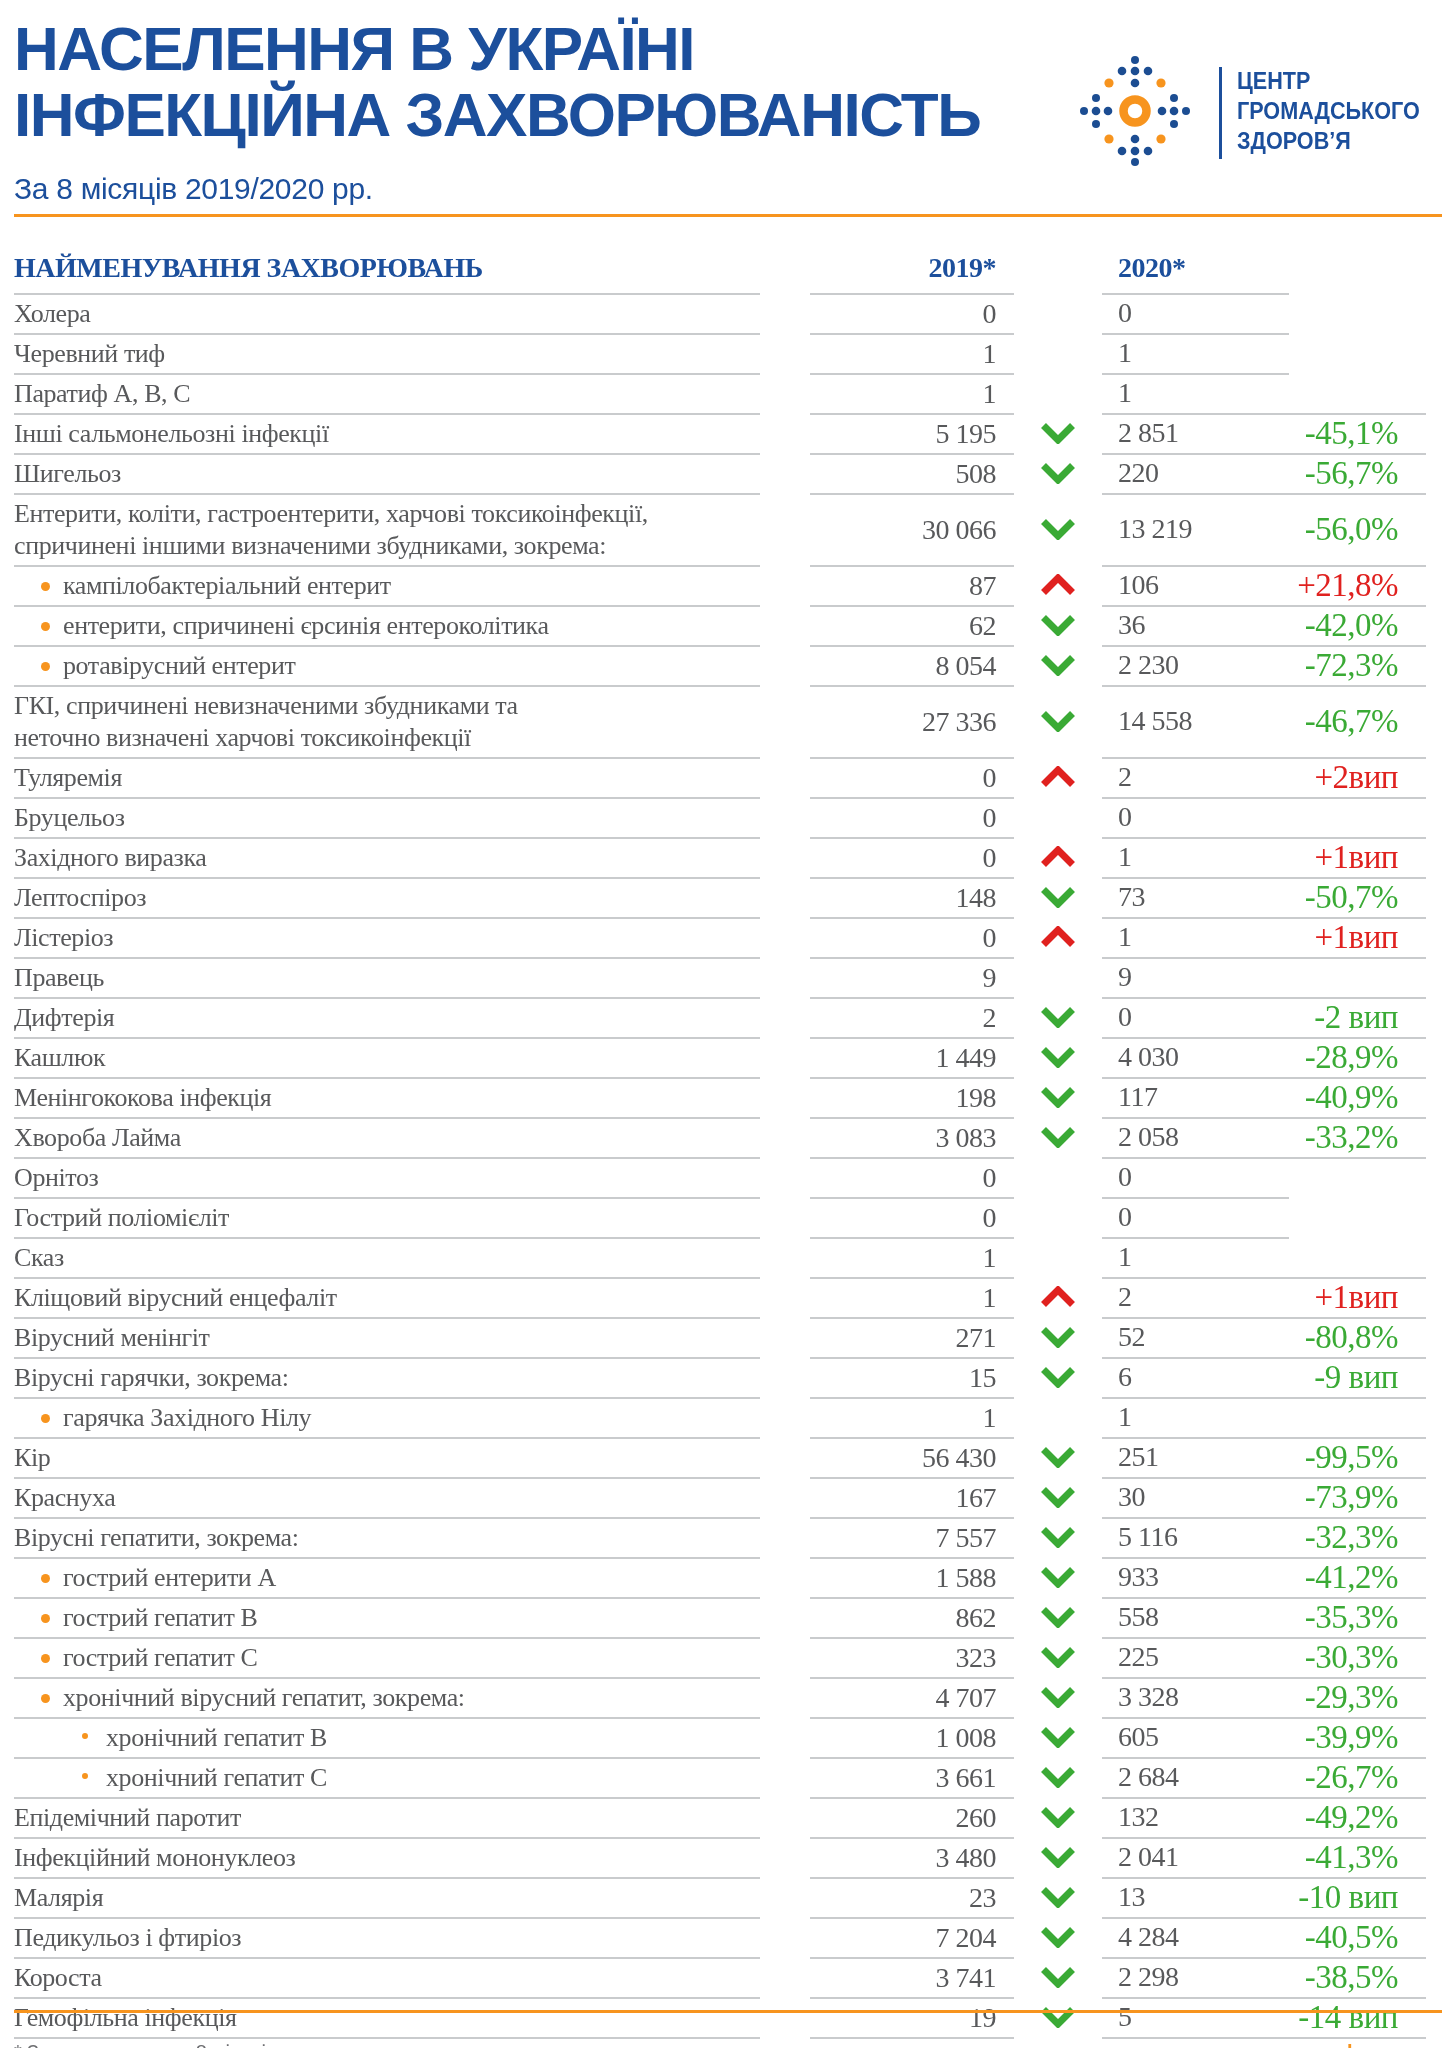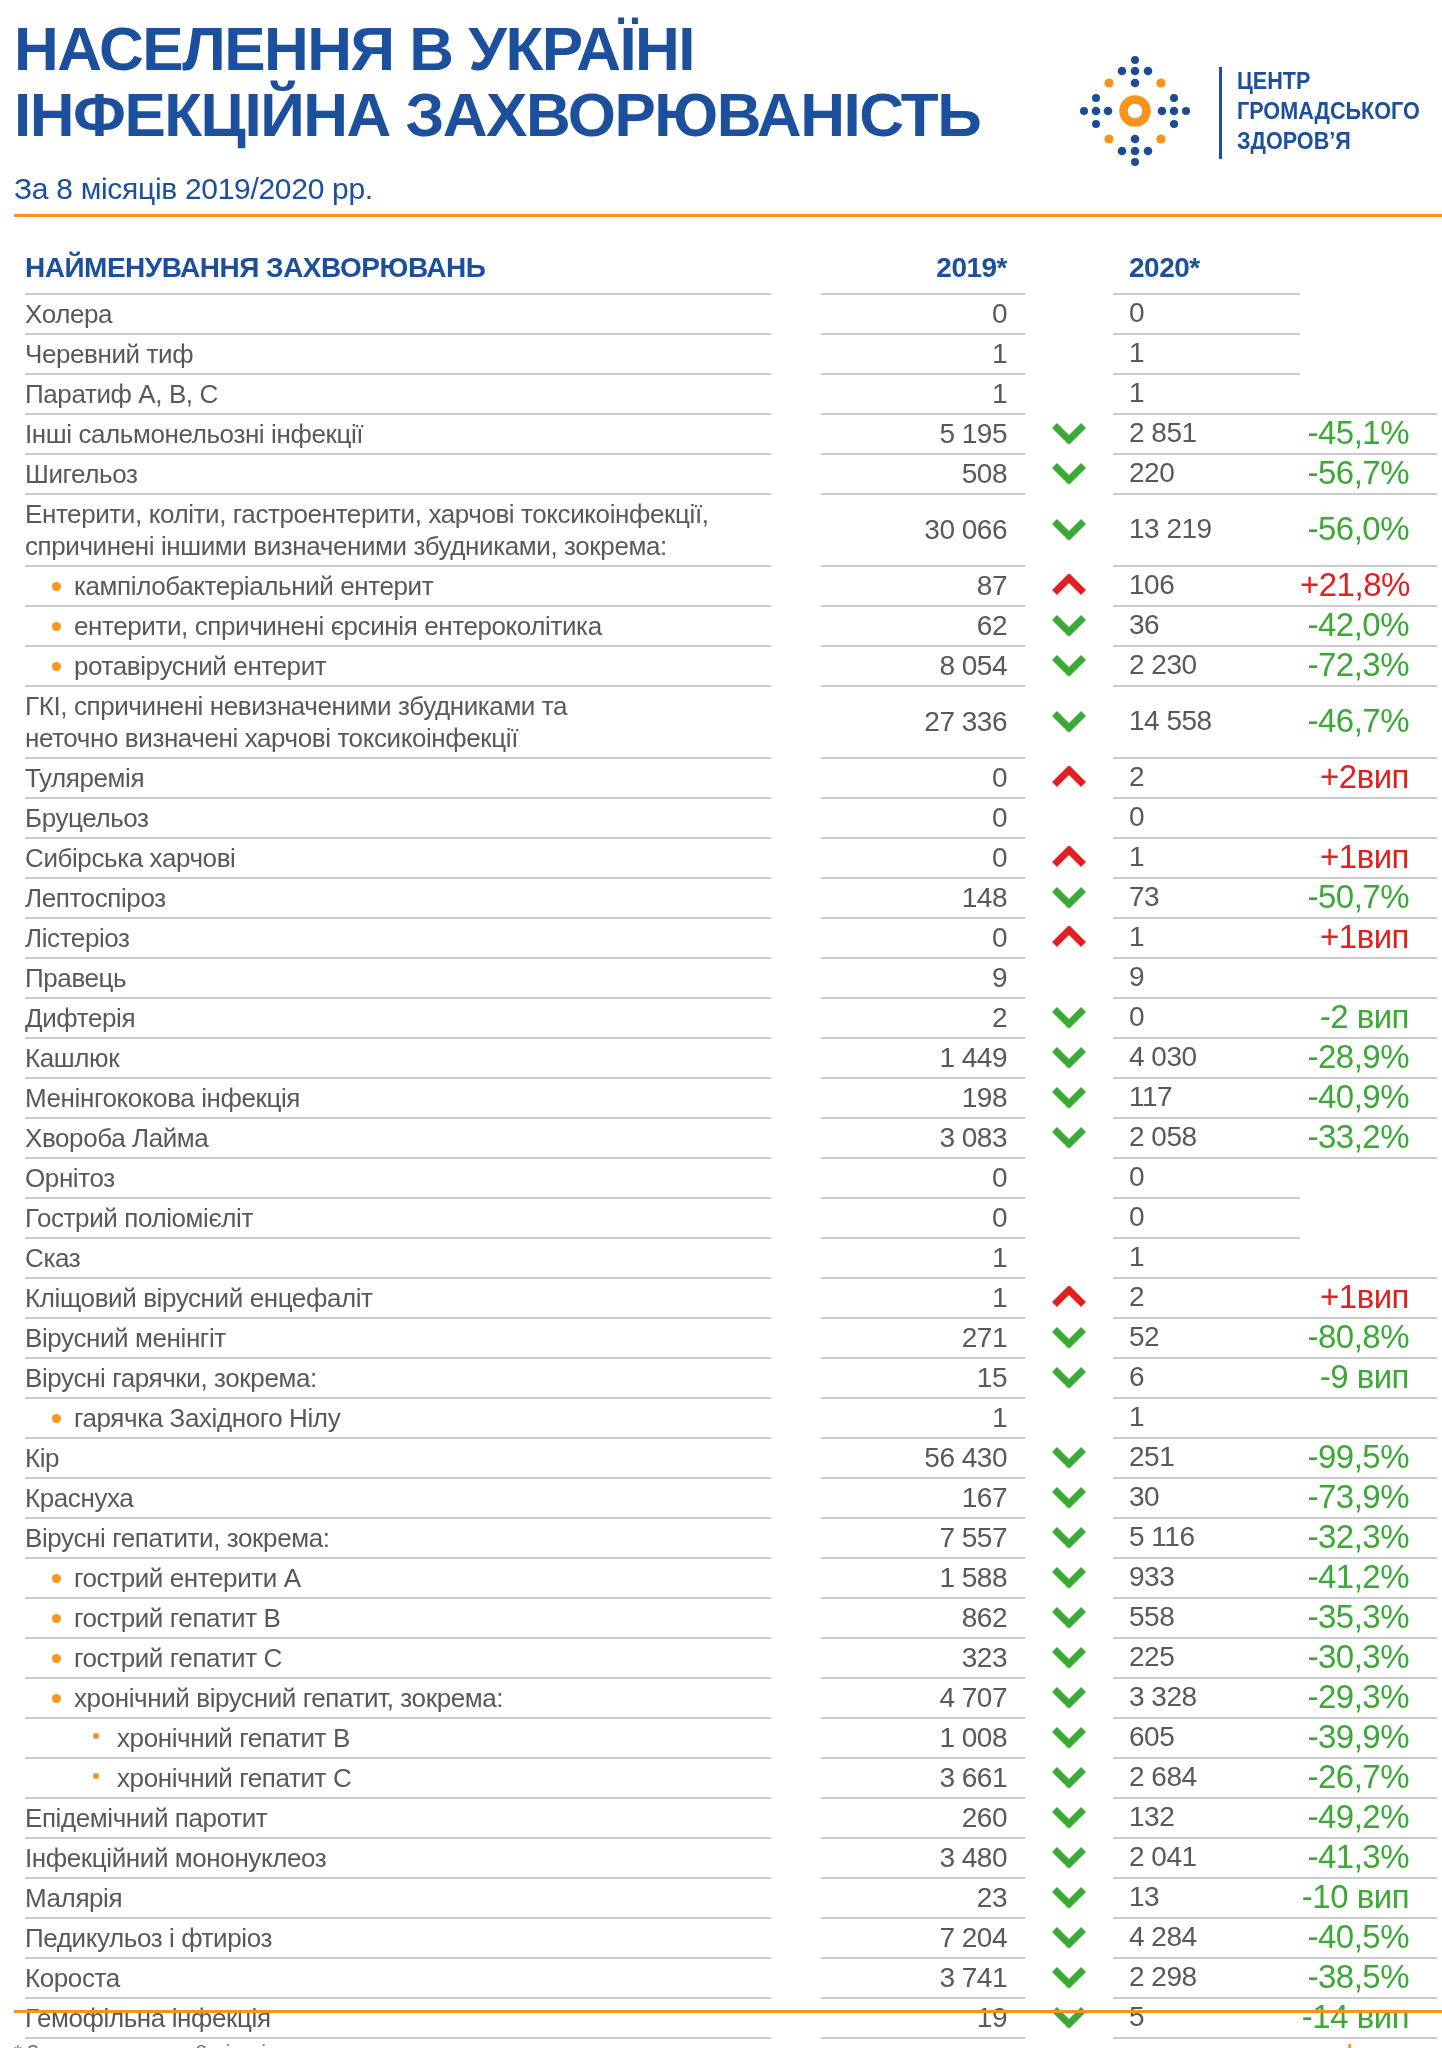--- a/index.html
+++ b/index.html
@@ -30,21 +30,21 @@
   
   .logo{position:absolute;top:26px;left:1064px;width:372px;height:160px;}
   .logo svg{position:absolute;left:6px;top:23px;}
   .logo-divider{position:absolute;left:155px;top:41px;width:3px;height:92px;background:var(--blue);}
   .wordmark{
     position:absolute;left:173px;top:40px;
     color:var(--blue);font-weight:bold;font-size:24px;line-height:30px;
     transform:scaleX(.9);transform-origin:left top;letter-spacing:0;
   }
   
-  .table{margin-left:25px;width:1412px;}
+  .table{margin-left:14px;width:1412px;font-family:Liberation Serif, serif;}
   .row{display:flex;align-items:stretch;min-height:38.5px;}
   .cell{display:flex;align-items:center;}
   .c-name{width:746px;position:relative;border-top:2px solid var(--sep);padding:3px 0;}
   .nm{color:var(--gray);font-size:26px;line-height:32px;letter-spacing:-0.4px;white-space:pre-line;}
   .gap1{width:50px;}
   .c-y19{width:204px;border-top:2px solid var(--sep);justify-content:flex-end;
          padding-right:18px;color:var(--gray);font-size:28px;letter-spacing:-0.5px;}
   .c-chev{width:88px;justify-content:center;}
   .c-right{width:324px;position:relative;display:flex;align-items:center;}
   .c-right::before{content:"";position:absolute;left:0;top:0;height:2px;width:0;background:var(--sep);}
@@ -323,21 +323,21 @@
           <div class="cell gap1"></div>
           <div class="cell c-y19">0</div>
           <div class="cell c-chev"></div>
           <div class="cell c-right long">
             <div class="c-y20">0</div>
             <div class="c-pct pos"></div>
           </div>
         </div>
         <div class="row">
           <div class="cell c-name">
-            <span class="nm">Сибірська харчові</span>
+            <span class="nm">Західного виразка</span>
           </div>
           <div class="cell gap1"></div>
           <div class="cell c-y19">0</div>
           <div class="cell c-chev">
             <svg width="36" height="22" viewBox="0 0 36 22">
               <polyline points="3.5,18.5 18,4 32.5,18.5" fill="none" stroke="#e0211f" stroke-width="7"></polyline>
             </svg>
           </div>
           <div class="cell c-right long">
             <div class="c-y20">1</div>

